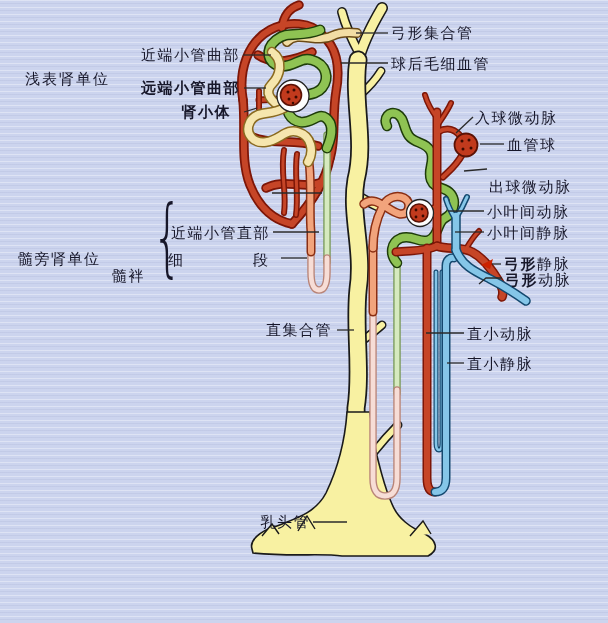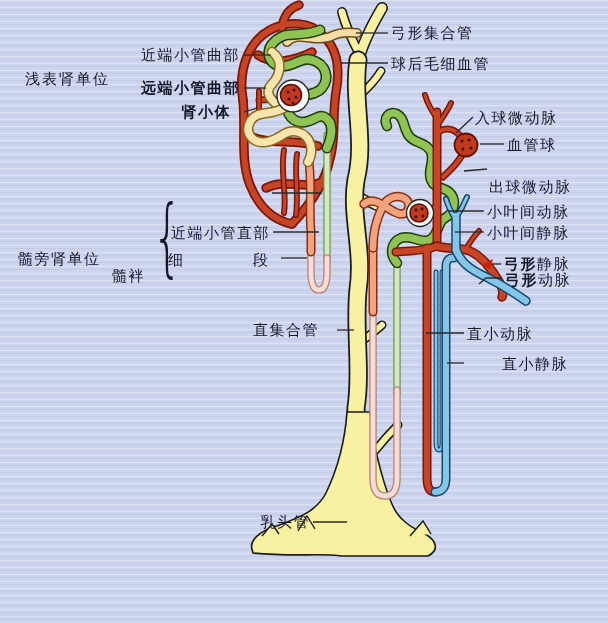--- a/index.html
+++ b/index.html
@@ -291,18 +291,18 @@
 
   <div class="lbl" style="left:487px;top:204px;">小叶间动脉</div>
   <div class="lbl" style="left:487px;top:225px;">小叶间静脉</div>
   <div class="lbl" style="left:504px;top:256px;">
     <span class="b">弓形</span><span>静脉</span>
   </div>
   <div class="lbl" style="left:505px;top:272px;text-align:center;">
     <span class="b">弓形</span><span>动脉</span>
   </div>
 
-  <div class="lbl r" style="right:289px;top:322px;">直集合管</div>
+  <div class="lbl r" style="right:276px;top:322px;">直集合管</div>
   <div class="lbl" style="left:467px;top:326px;">直小动脉</div>
-  <div class="lbl" style="left:467px;top:356px;margin-left:35px;">直小静脉</div>
+  <div class="lbl" style="left:467px;top:356px;">直小静脉</div>
   <div class="lbl r" style="right:298px;top:514px;">乳头管</div>
 
 </div>
 
 </body></html>

